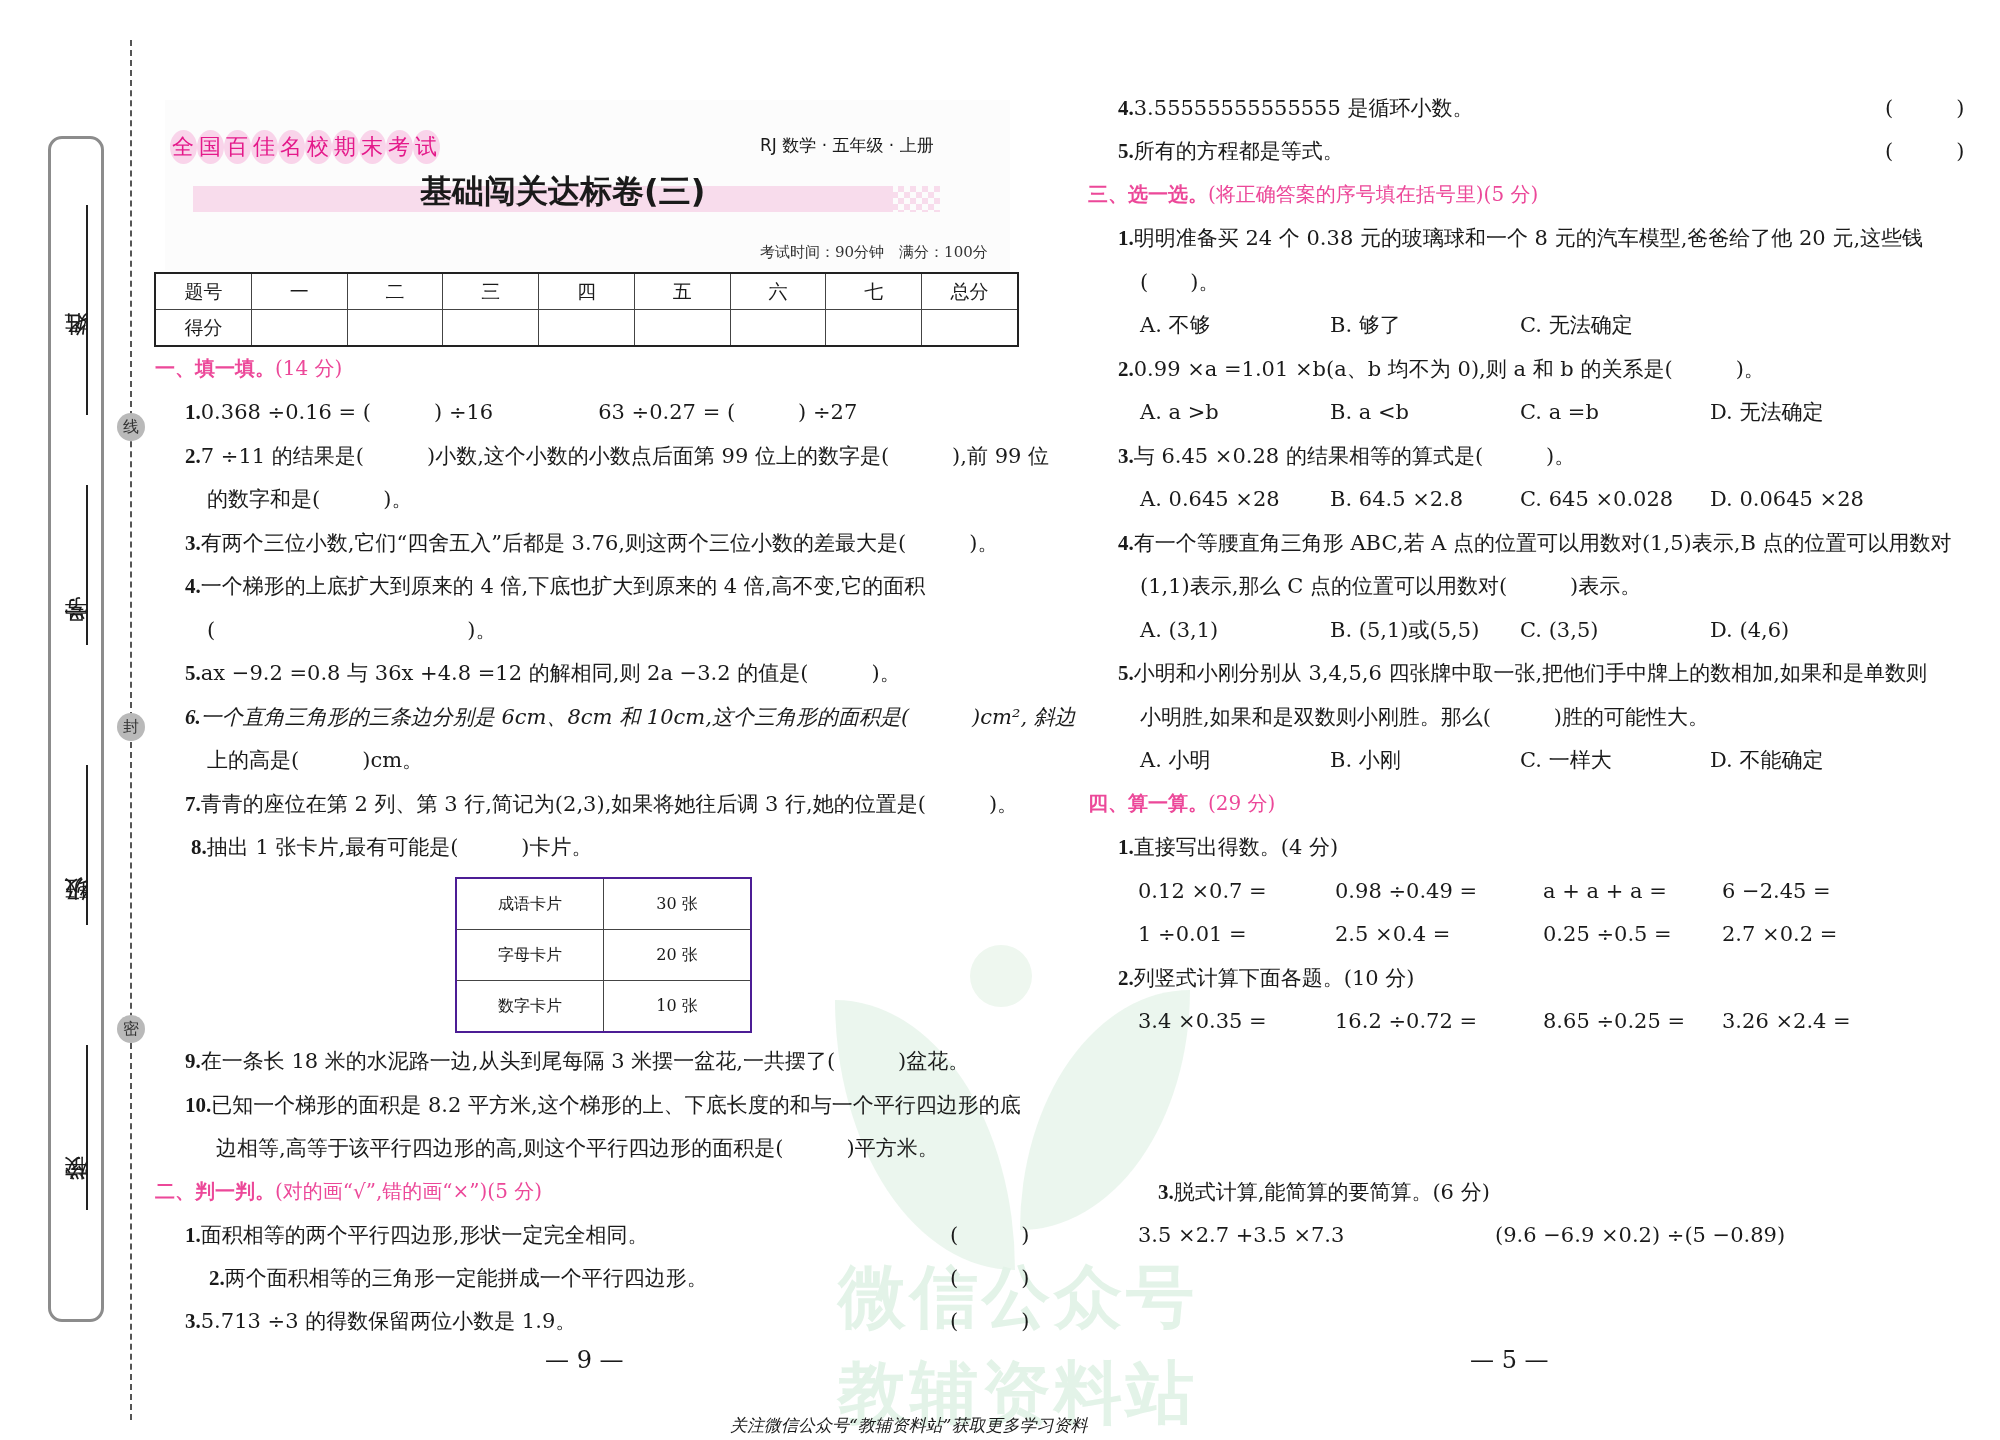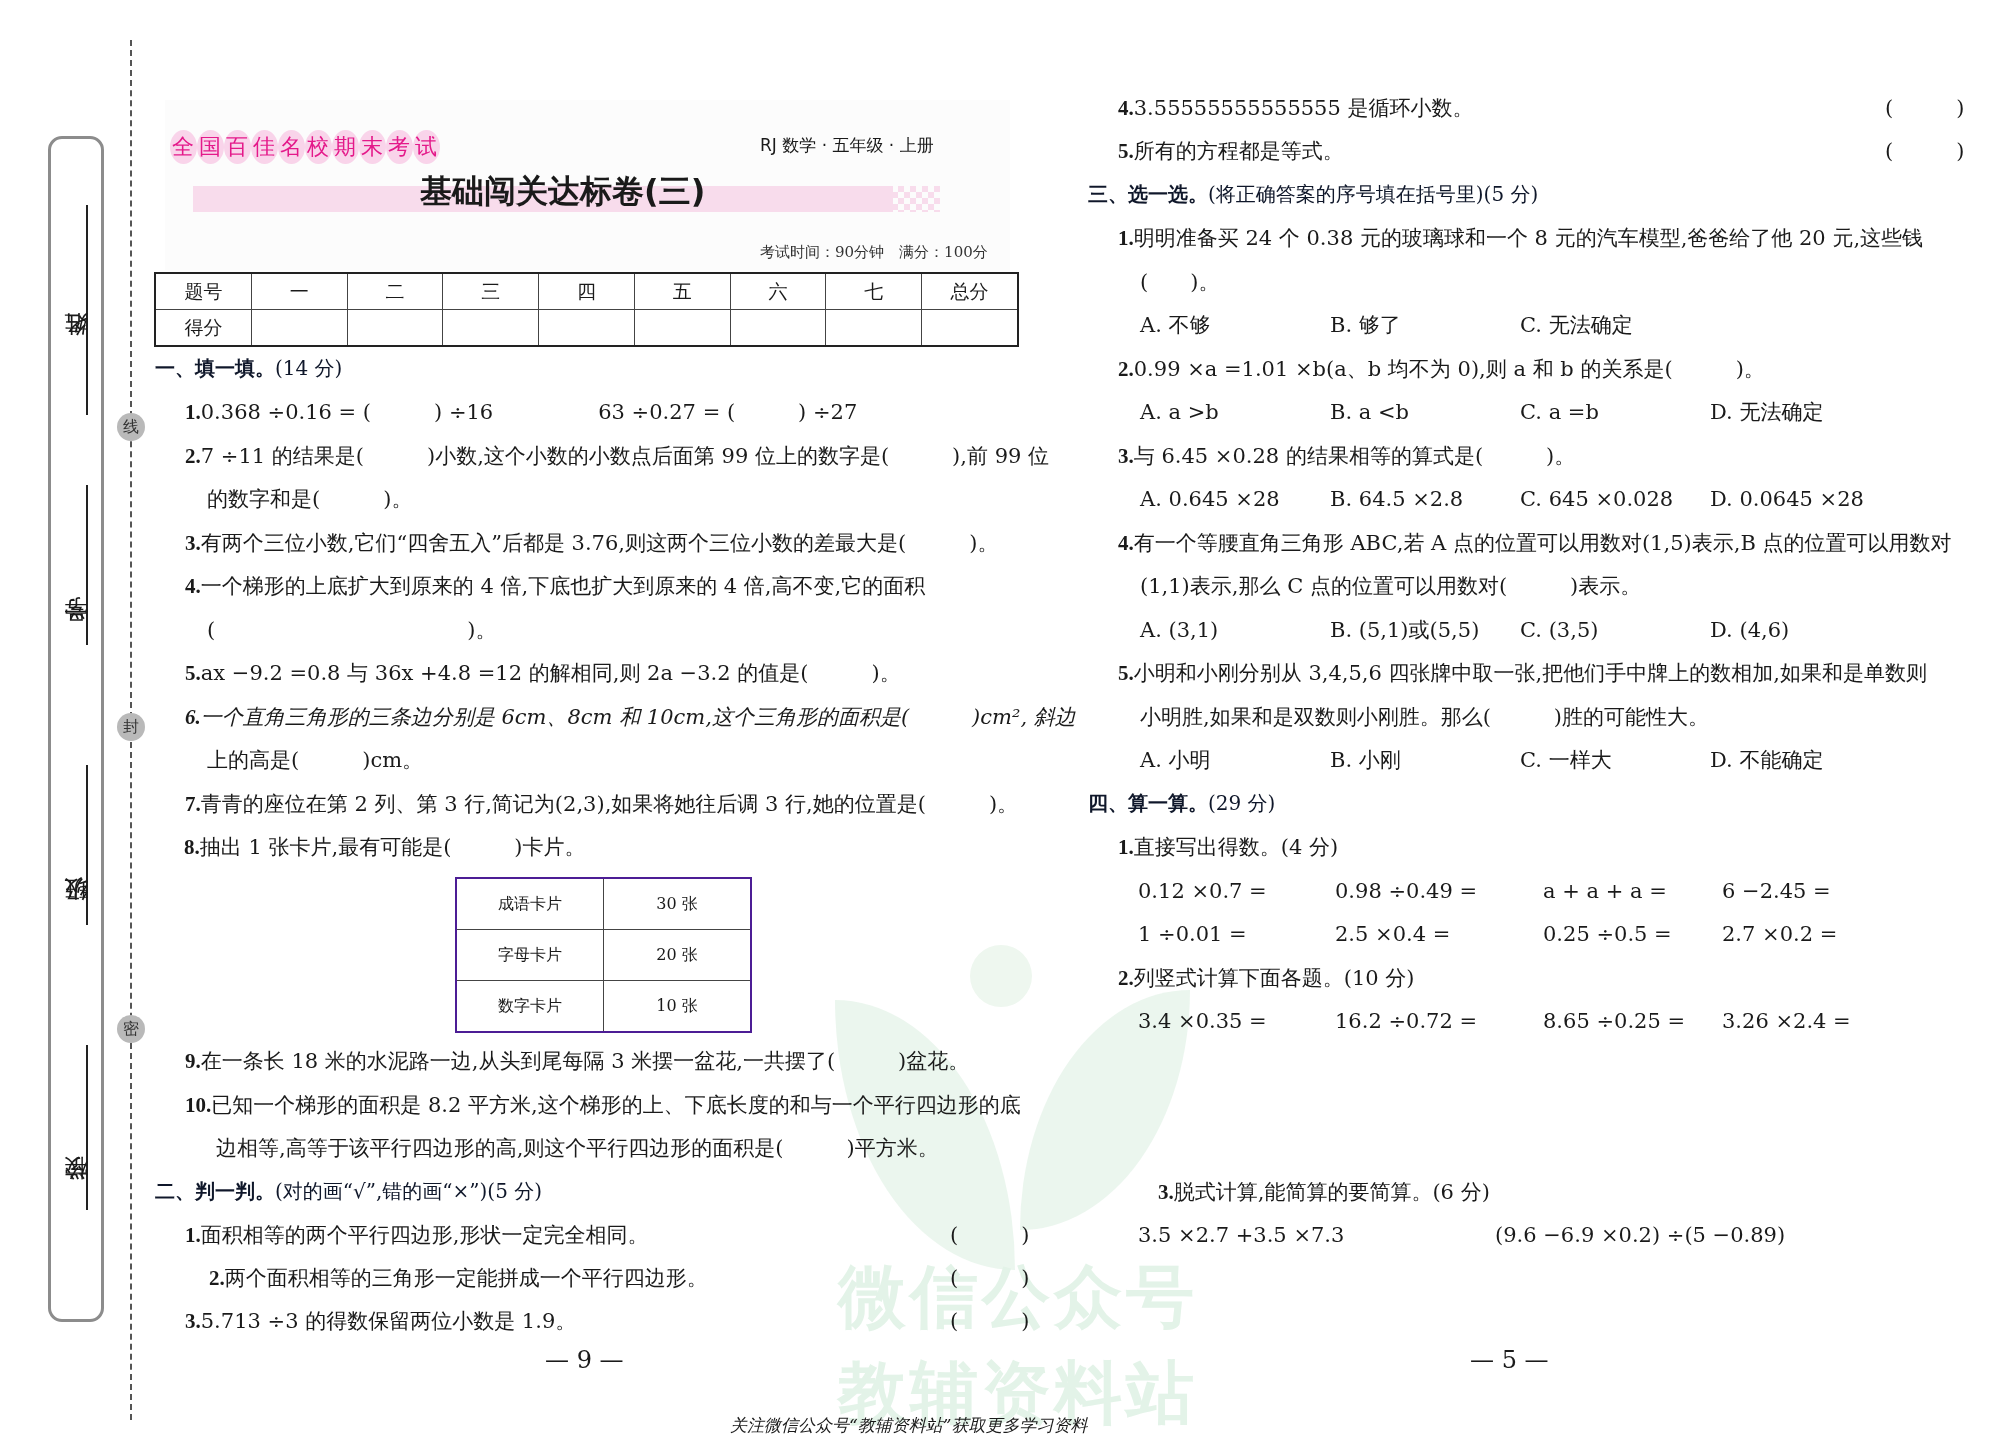--- a/index.html
+++ b/index.html
@@ -1,20 +1,20 @@
 <!DOCTYPE html>
 <html><head>
 <meta charset="utf-8">
 <style>
   html, body { margin:0; padding:0; background:#ffffff; }
   body { width:2000px; height:1440px; position:relative; overflow:hidden;
          font-family:"DejaVu Serif", "Liberation Serif", serif; color:#1a1a1a; }
   .q { position:absolute; font-size:21px; line-height:28px; white-space:nowrap; }
   .q b { font-family:"Liberation Serif", serif; font-weight:bold; }
-  .sec { position:absolute; font-size:20px; color:#0f172a; font-weight:bold; white-space:nowrap; }
+  .sec { position:absolute; font-size:20px; color:#ec4899; font-weight:bold; white-space:nowrap; }
   .sec span.note { font-weight:normal; }
   .paren { position:absolute; font-size:21px; white-space:nowrap; }
   
   .binding { position:absolute; left:48px; top:136px; width:50px; height:1180px;
              border:3px solid #8c8c8c; border-radius:14px; }
   .bind-label { position:absolute; left:60px; font-size:24px; writing-mode:vertical-rl;
                 transform:rotate(180deg); white-space:nowrap; }
   .bind-line { position:absolute; left:86px; width:2px; background:#222; }
   .cut-line { position:absolute; left:130px; top:40px; height:1380px; border-left:2px dashed #555; }
   .seal { position:absolute; left:117px; width:28px; height:28px; border-radius:50%;
@@ -118,21 +118,21 @@
 <div class="q" style="left:185px;top:398px;"><b>1.</b><span>0.368 ÷0.16 = (　　　) ÷16　　　　　63 ÷0.27 = (　　　) ÷27</span></div>
 <div class="q" style="left:185px;top:442px;"><b>2.</b><span>7 ÷11 的结果是(　　　)小数,这个小数的小数点后面第 99 位上的数字是(　　　),前 99 位</span></div>
 <div class="q" style="left:207px;top:485px;"><span>的数字和是(　　　)。</span></div>
 <div class="q" style="left:185px;top:529px;"><b>3.</b><span>有两个三位小数,它们“四舍五入”后都是 3.76,则这两个三位小数的差最大是(　　　)。</span></div>
 <div class="q" style="left:185px;top:572px;"><b>4.</b><span>一个梯形的上底扩大到原来的 4 倍,下底也扩大到原来的 4 倍,高不变,它的面积</span></div>
 <div class="q" style="left:207px;top:616px;"><span>(　　　　　　　　　　　　)。</span></div>
 <div class="q" style="left:185px;top:659px;"><b>5.</b><span>ax −9.2 =0.8 与 36x +4.8 =12 的解相同,则 2a −3.2 的值是(　　　)。</span></div>
 <div class="q" style="left:185px;top:703px;font-style:italic;"><b>6.</b><span>一个直角三角形的三条边分别是 6cm、8cm 和 10cm,这个三角形的面积是(　　　)cm², 斜边</span></div>
 <div class="q" style="left:207px;top:746px;"><span>上的高是(　　　)cm。</span></div>
 <div class="q" style="left:185px;top:790px;"><b>7.</b><span>青青的座位在第 2 列、第 3 行,简记为(2,3),如果将她往后调 3 行,她的位置是(　　　)。</span></div>
-<div class="q" style="left:184px;top:833px;text-align:right;"><b>8.</b><span>抽出 1 张卡片,最有可能是(　　　)卡片。</span></div>
+<div class="q" style="left:191px;top:833px;text-align:right;"><b>8.</b><span>抽出 1 张卡片,最有可能是(　　　)卡片。</span></div>
 
 <table class="cards">
   <tbody>
       <tr>
         <td>成语卡片</td>
         <td>30 张</td>
       </tr>
   <tr>
         <td>字母卡片</td>
         <td>20 张</td>

